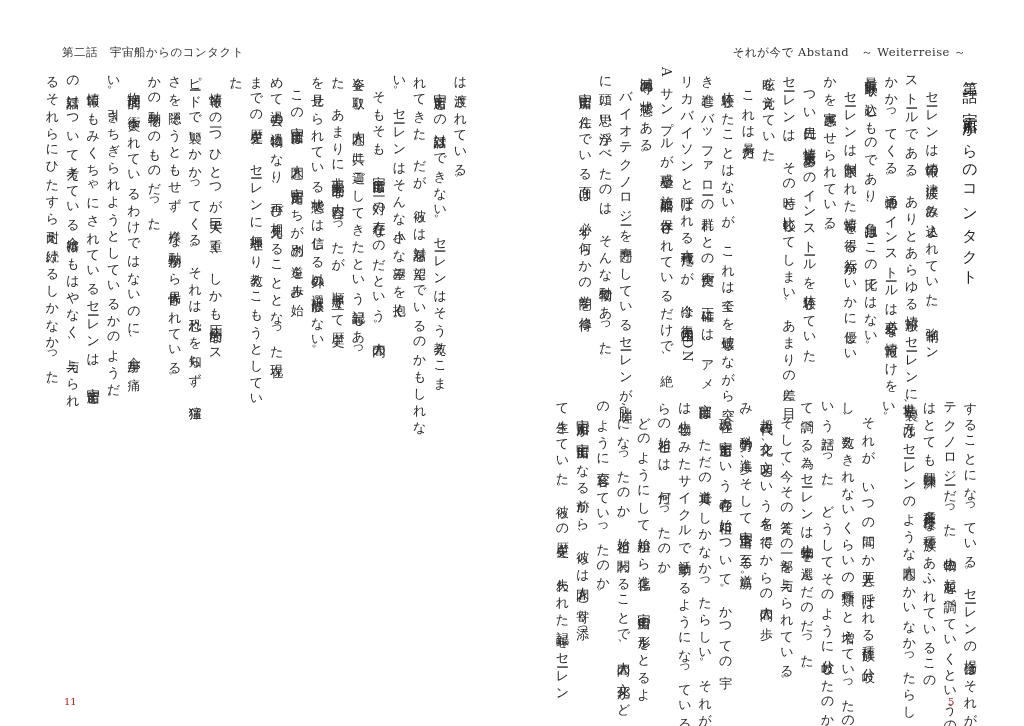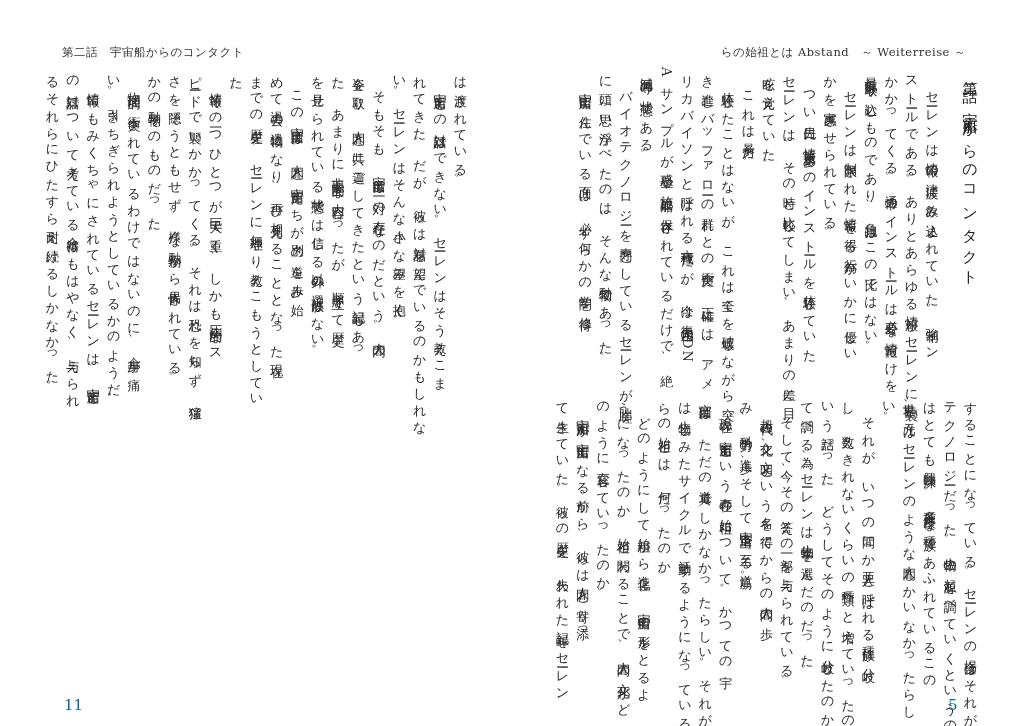--- a/index.html
+++ b/index.html
@@ -13,21 +13,21 @@
   .page-left { left: 0; width: 512px; }
   .page-right { left: 512px; width: 512px; }
 
   .running-head {
     position: absolute; top: 34px; font-size: 11.5px; letter-spacing: 0.5px;
     color: #333; white-space: nowrap;
   }
   .page-left .running-head { left: 62px; }
   .page-right .running-head { right: 58px; }
 
-  .folio { position: absolute; top: 685px; font-size: 15px; color: #0369a1; }
+  .folio { position: absolute; top: 685px; font-size: 10px; color: #b91c1c; }
   .page-left .folio { left: 64px; }
   .page-right .folio { left: 948px; margin-left: -512px; }
 
   .block {
     position: absolute;
     writing-mode: vertical-rl;
     -webkit-writing-mode: vertical-rl;
     font-size: 13px;
     line-height: 20.4px;
     letter-spacing: 2.2px;
@@ -76,21 +76,21 @@
       <span class="line indent">物理的に衝突されているわけではないのに、全身が痛</span>
       <span class="line">い。引きちぎられようとしているかのようだ。</span>
       <span class="line indent">情報にもみくちゃにされているセーレンは、宇宙船と</span>
       <span class="line">の対話について考えている余裕はもはやなく、与えられ</span>
       <span class="line">るそれらにひたすら耐え続けるしかなかった。</span>
     </div>
     <div class="folio">11</div>
   </div>
 
   <div class="page page-right">
-    <div class="running-head">らの始祖とは Abstand　～ Weiterreise ～</div>
+    <div class="running-head">それが今で Abstand　～ Weiterreise ～</div>
 
     <div class="block r-upper">
       <span class="line chapter-title">第二話　宇宙船からのコンタクト</span>
       <span class="line indent">セーレンは情報の津波に飲み込まれていた。強制イン</span>
       <span class="line">ストールである。ありとあらゆる情報がセーレンに襲い</span>
       <span class="line">かかってくる。通常のインストールは必要な情報だけを</span>
       <span class="line">最低限取り込むものであり、負担はこの比ではない。</span>
       <span class="line indent">セーレンは制限された情報を得る行為がいかに優しい</span>
       <span class="line">かを実感させられている。</span>
       <span class="line indent">つい先日に情報量多めのインストールを体験していた</span>

